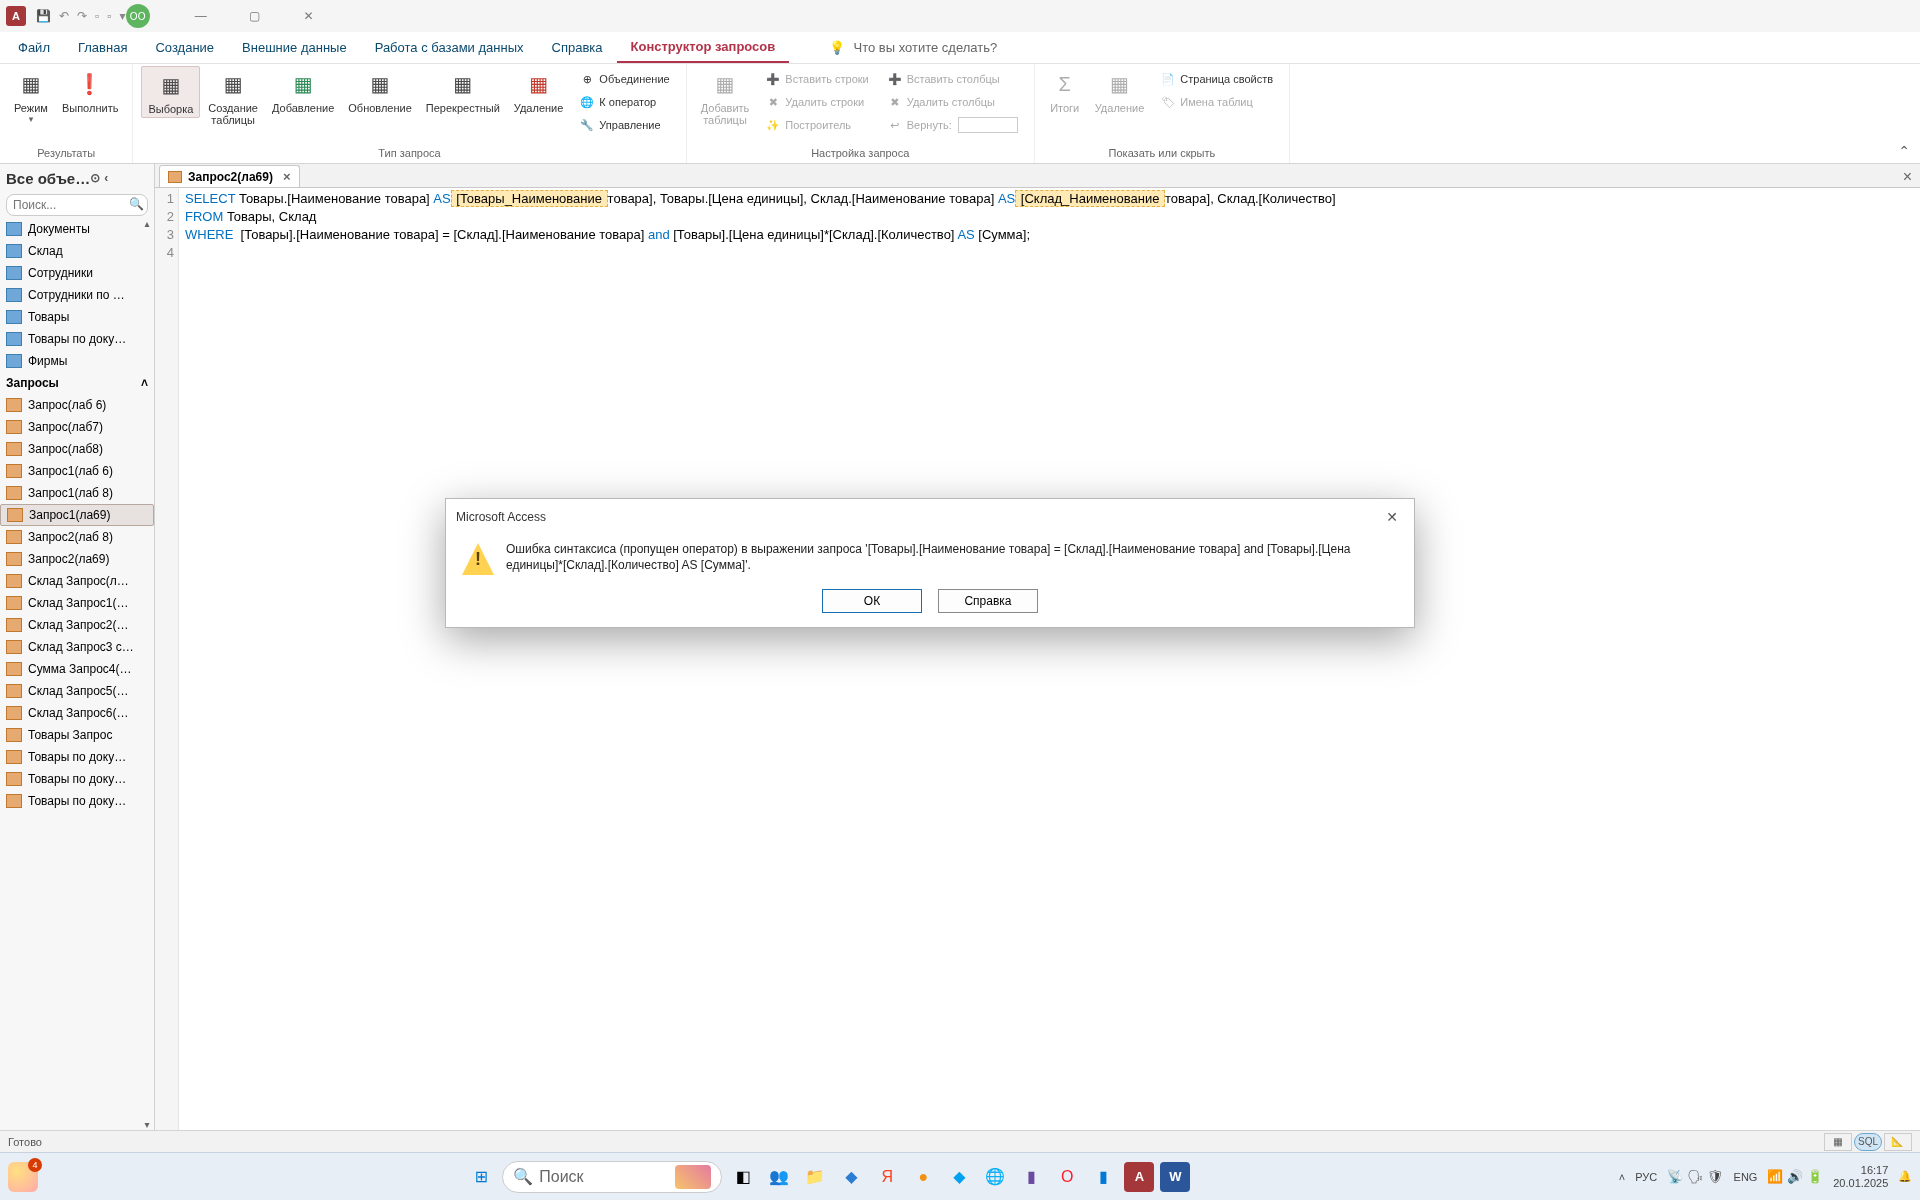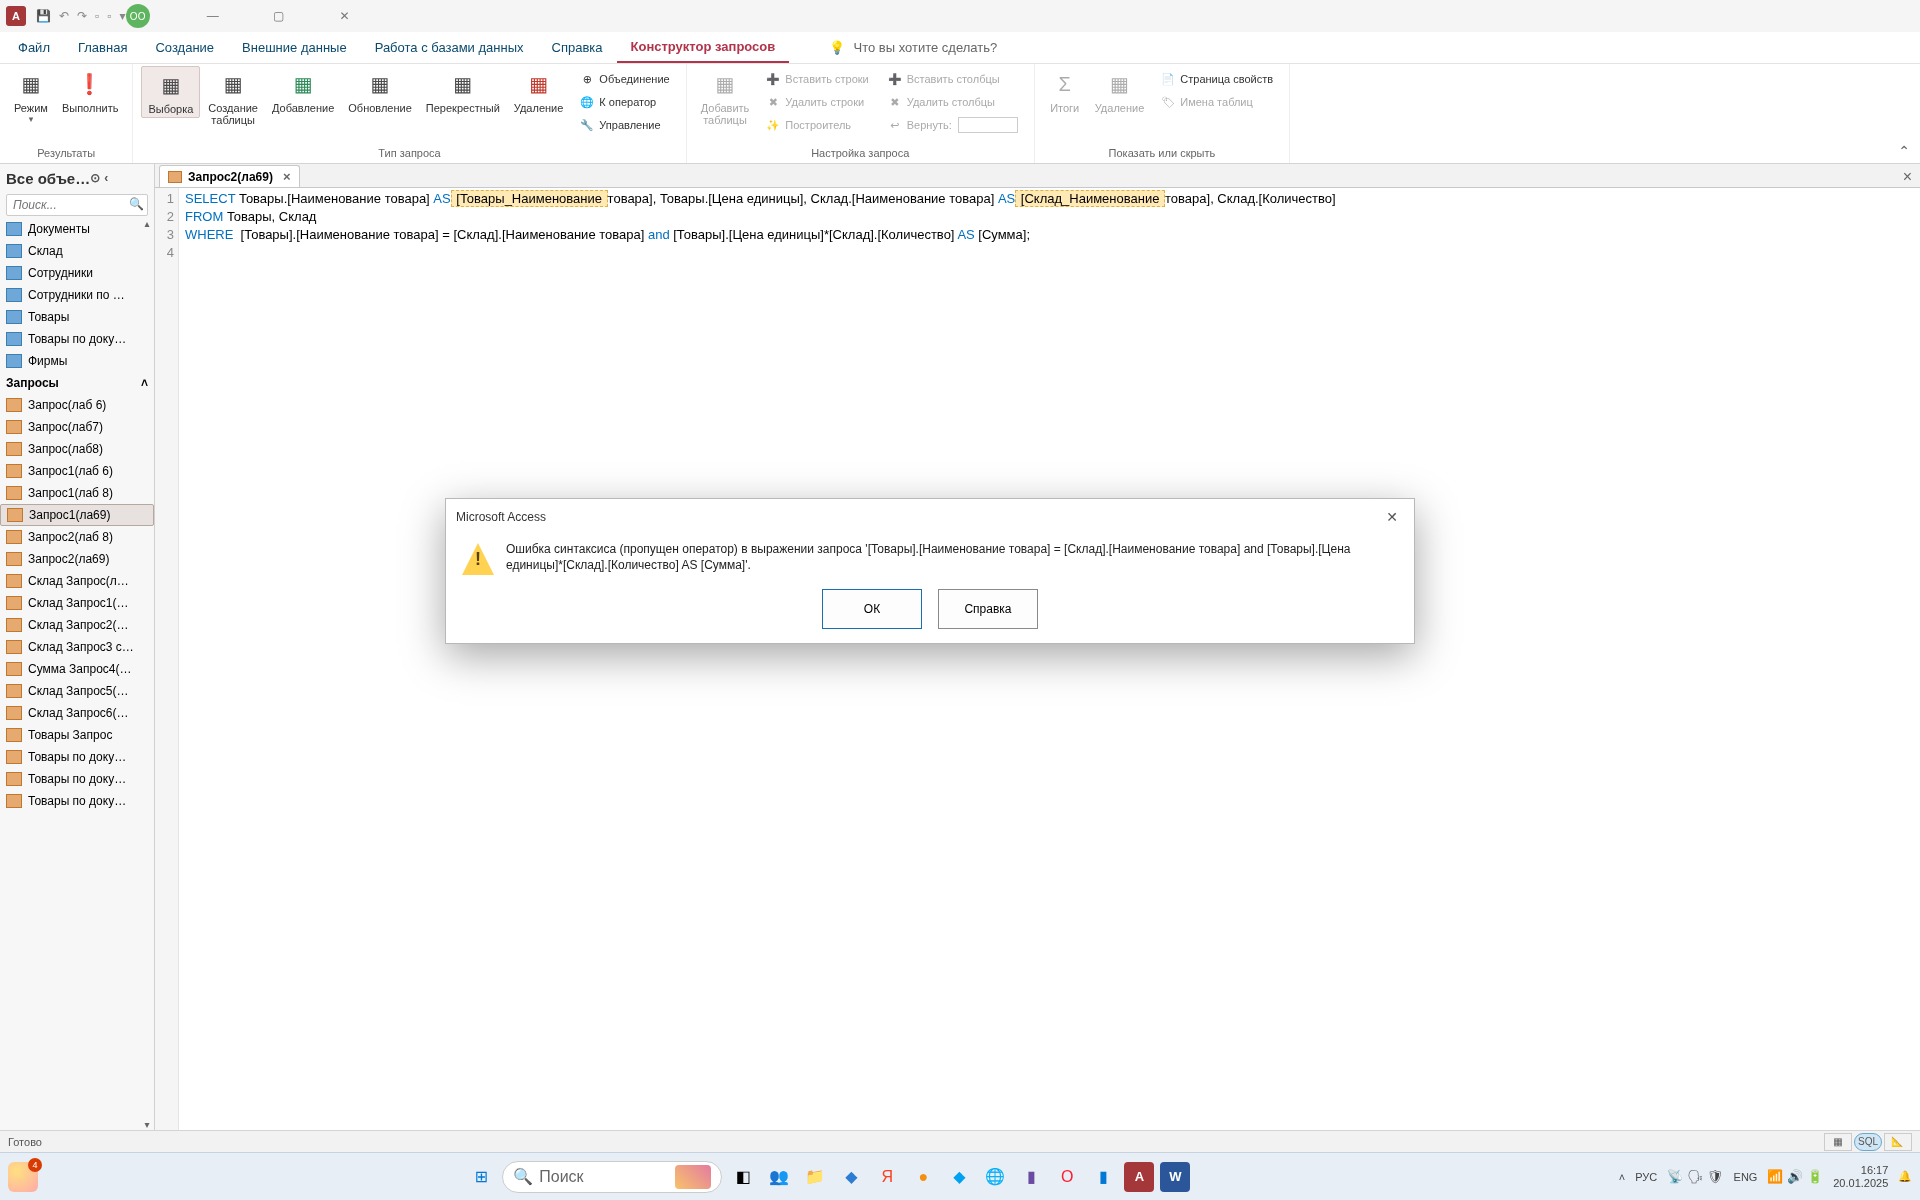--- a/index.html
+++ b/index.html
@@ -4,21 +4,21 @@
 <style>
 * { margin: 0; padding: 0; box-sizing: border-box; font-family: "Segoe UI", Arial, sans-serif; }
 body { width: 1920px; height: 1200px; overflow: hidden; background: #fff; position: relative; }
 
 
 .titlebar { height: 32px; background: #f5f5f5; display: flex; align-items: center; padding: 0 6px; font-size: 12px; color: #888; }
 .titlebar .app-icon { width: 20px; height: 20px; background: #a4373a; border-radius: 3px; margin-right: 10px; display: flex; align-items: center; justify-content: center; color: #fff; font-weight: bold; font-size: 11px; }
 .titlebar .qat { display: flex; gap: 8px; align-items: center; }
 .titlebar .qat span { color: #888; cursor: pointer; }
 .titlebar .title-text { margin-left: 20px; flex: 1; }
-.titlebar .winbtns { display: flex; align-items: center; gap: 20px; }
+.titlebar .winbtns { display: flex; align-items: center; gap: 8px; }
 .titlebar .winbtns .badge { width: 24px; height: 24px; border-radius: 50%; background: #5fb55f; color: #fff; font-size: 10px; display: flex; align-items: center; justify-content: center; margin-right: 20px; }
 .titlebar .winbtns .wb { width: 46px; height: 30px; display: flex; align-items: center; justify-content: center; color: #777; cursor: pointer; }
 
 
 .ribbon-tabs { height: 32px; background: #fff; display: flex; align-items: center; padding: 0 4px; font-size: 13px; border-bottom: 1px solid #e3e3e3; }
 .ribbon-tabs .tab { padding: 0 14px; height: 30px; display: flex; align-items: center; cursor: pointer; color: #0c4a6e; }
 .ribbon-tabs .tab.active { color: #b1344a; border-bottom: 2px solid #b1344a; font-weight: 600; }
 .ribbon-tabs .search { margin-left: 40px; color: #666; display: flex; align-items: center; gap: 8px; }
 .ribbon-tabs .search .mag { color: #888; }
 
@@ -37,21 +37,21 @@
 .rstack .sitem .sicon { width: 16px; text-align: center; }
 .ribbon .collapse { position: absolute; right: 10px; bottom: 4px; color: #666; cursor: pointer; font-size: 14px; }
 
 
 .work { display: flex; height: calc(100% - 32px - 32px - 100px - 22px - 48px); }
 
 
 .nav { width: 155px; border-right: 1px solid #d0d0d0; background: #f7f7f7; display: flex; flex-direction: column; font-size: 12px; }
 .nav .navhdr { display: flex; align-items: center; height: 28px; padding: 0 6px; font-size: 15px; font-weight: 600; color: #333; justify-content: flex-start; }
 .nav .navsearch { margin: 2px 6px; position: relative; }
-.nav .navsearch input { width: 100%; height: 22px; border: 1px solid #ccc; border-radius: 2px; padding: 0 22px 0 6px; font-size: 12px; font-style: italic; }
+.nav .navsearch input { width: 100%; height: 22px; border: 1px solid #ccc; border-radius: 8px; padding: 0 22px 0 6px; font-size: 12px; }
 .nav .navsearch .sicon { position: absolute; right: 4px; top: 3px; color: #666; }
 .nav .navgroup-hdr { font-weight: bold; padding: 4px 6px; display: flex; justify-content: space-between; cursor: pointer; }
 .nav .navlist { overflow: hidden; flex: 1; position: relative; }
 .nav .navitem { display: flex; align-items: center; height: 22px; padding: 0 6px; gap: 6px; cursor: pointer; white-space: nowrap; overflow: hidden; text-overflow: ellipsis; }
 .nav .navitem .nicon { width: 16px; height: 14px; display: inline-block; }
 .nav .navitem .nicon.tbl { background: linear-gradient(#6fa8d8,#6fa8d8); border: 1px solid #3c7fb1; }
 .nav .navitem .nicon.qry { background: linear-gradient(#e6a96f,#e6a96f); border: 1px solid #c07830; position: relative; }
 .nav .navitem.sel { background: #e7e2df; border: 1px solid #b7a79f; border-radius: 2px; }
 .nav .scrollhint { position: absolute; right: 0; top: 0; bottom: 0; width: 14px; display: flex; flex-direction: column; justify-content: space-between; align-items: center; color: #666; font-size: 10px; }
 
@@ -86,21 +86,21 @@
 .taskbar .clock { text-align: right; line-height: 13px; }
 .taskbar .weather { width: 30px; height: 30px; background: radial-gradient(circle at 30% 30%, #ffe080, #faa); border-radius: 6px; position: relative; }
 .taskbar .weather .badge { position: absolute; top: -4px; right: -4px; background: #d83b01; color: #fff; border-radius: 50%; width: 14px; height: 14px; font-size: 9px; display: flex; align-items: center; justify-content: center; }
 .dialog { position: absolute; left: 445px; top: 498px; width: 970px; background: #fff; border: 1px solid #b8b8b8; box-shadow: 0 12px 40px rgba(0,0,0,0.35); font-size: 12px; }
 .dialog .dtitle { height: 36px; display: flex; align-items: center; justify-content: space-between; padding: 0 10px; color: #333; }
 .dialog .dtitle .dclose { cursor: pointer; font-size: 14px; color: #555; width: 24px; text-align: center; }
 .dialog .dbody { display: flex; gap: 12px; padding: 6px 16px 14px 16px; }
 .dialog .warnicon { width: 32px; height: 32px; background: #ffd351; clip-path: polygon(50% 0, 100% 100%, 0 100%); display: flex; align-items: center; justify-content: center; color: #5c4000; font-weight: bold; font-size: 18px; flex-shrink: 0; margin-top: 2px; }
 .dialog .dmsg { flex: 1; line-height: 16px; color: #222; }
 .dialog .dbtns { display: flex; justify-content: center; gap: 16px; padding: 0 0 14px 0; }
-.dialog .dbtns button { width: 100px; height: 40px; border: 1px solid #8a8a8a; background: #fdfdfd; cursor: pointer; font-size: 12px; }
+.dialog .dbtns button { width: 100px; height: 24px; border: 1px solid #8a8a8a; background: #fdfdfd; cursor: pointer; font-size: 12px; }
 .dialog .dbtns button.primary { border: 1.5px solid #1a6fb0; }
 
 .tray { display:flex; gap:8px; align-items:center; color:#444; font-size:13px; }
 </style>
 </head>
 <body>
 
 <div class="titlebar">
   <div class="app-icon">A</div>
   <div class="qat">

